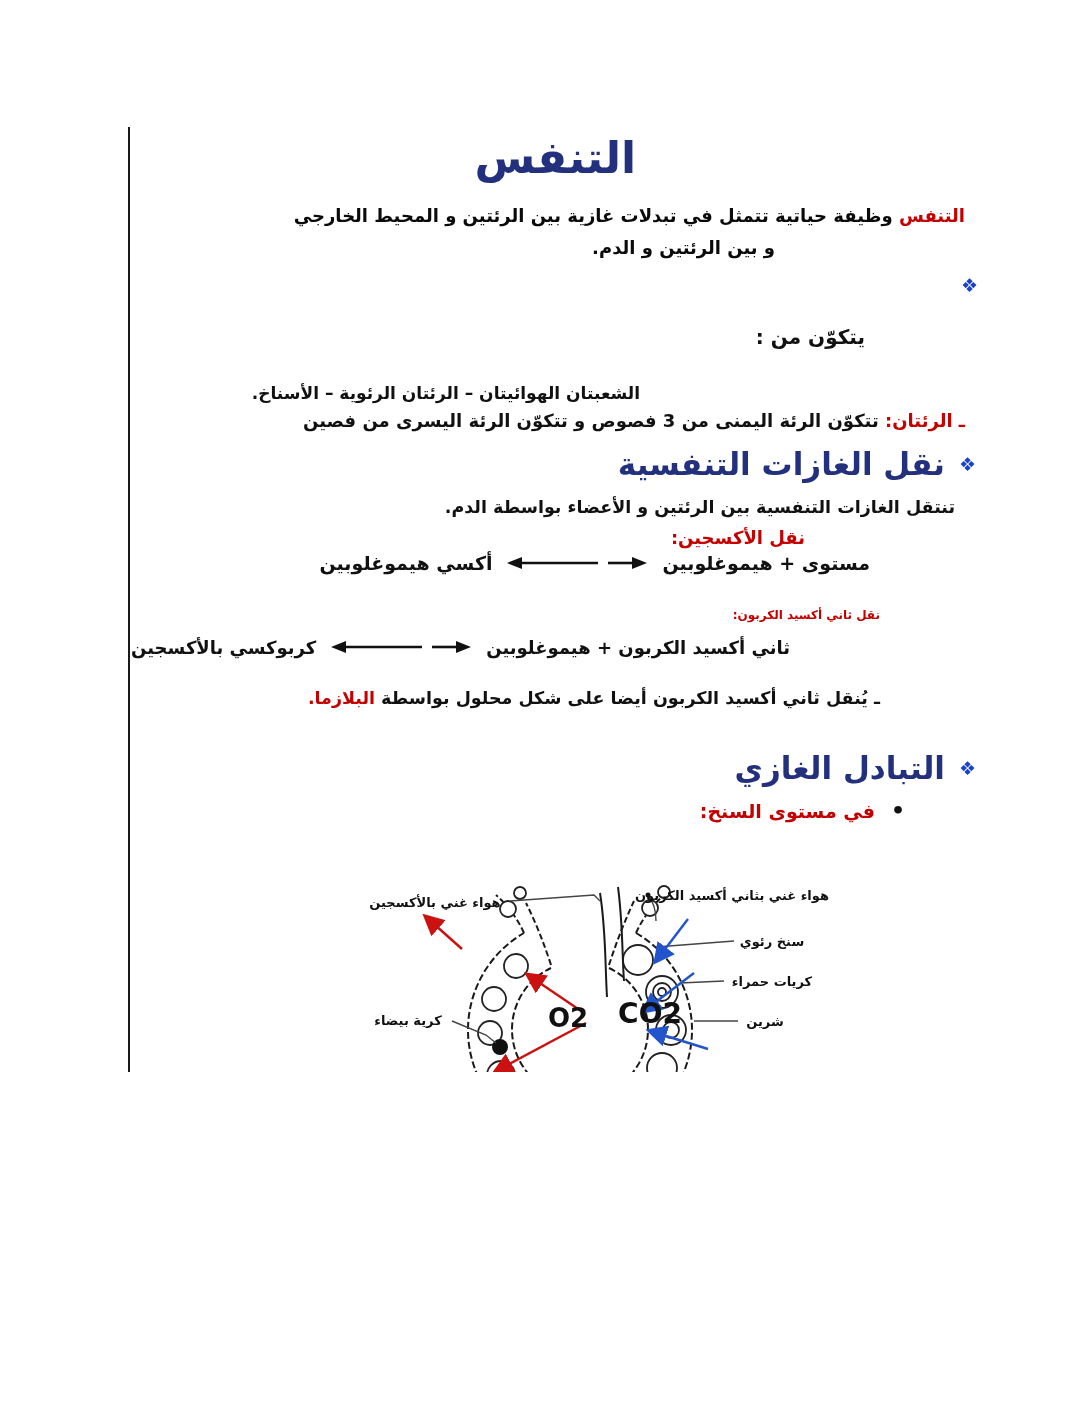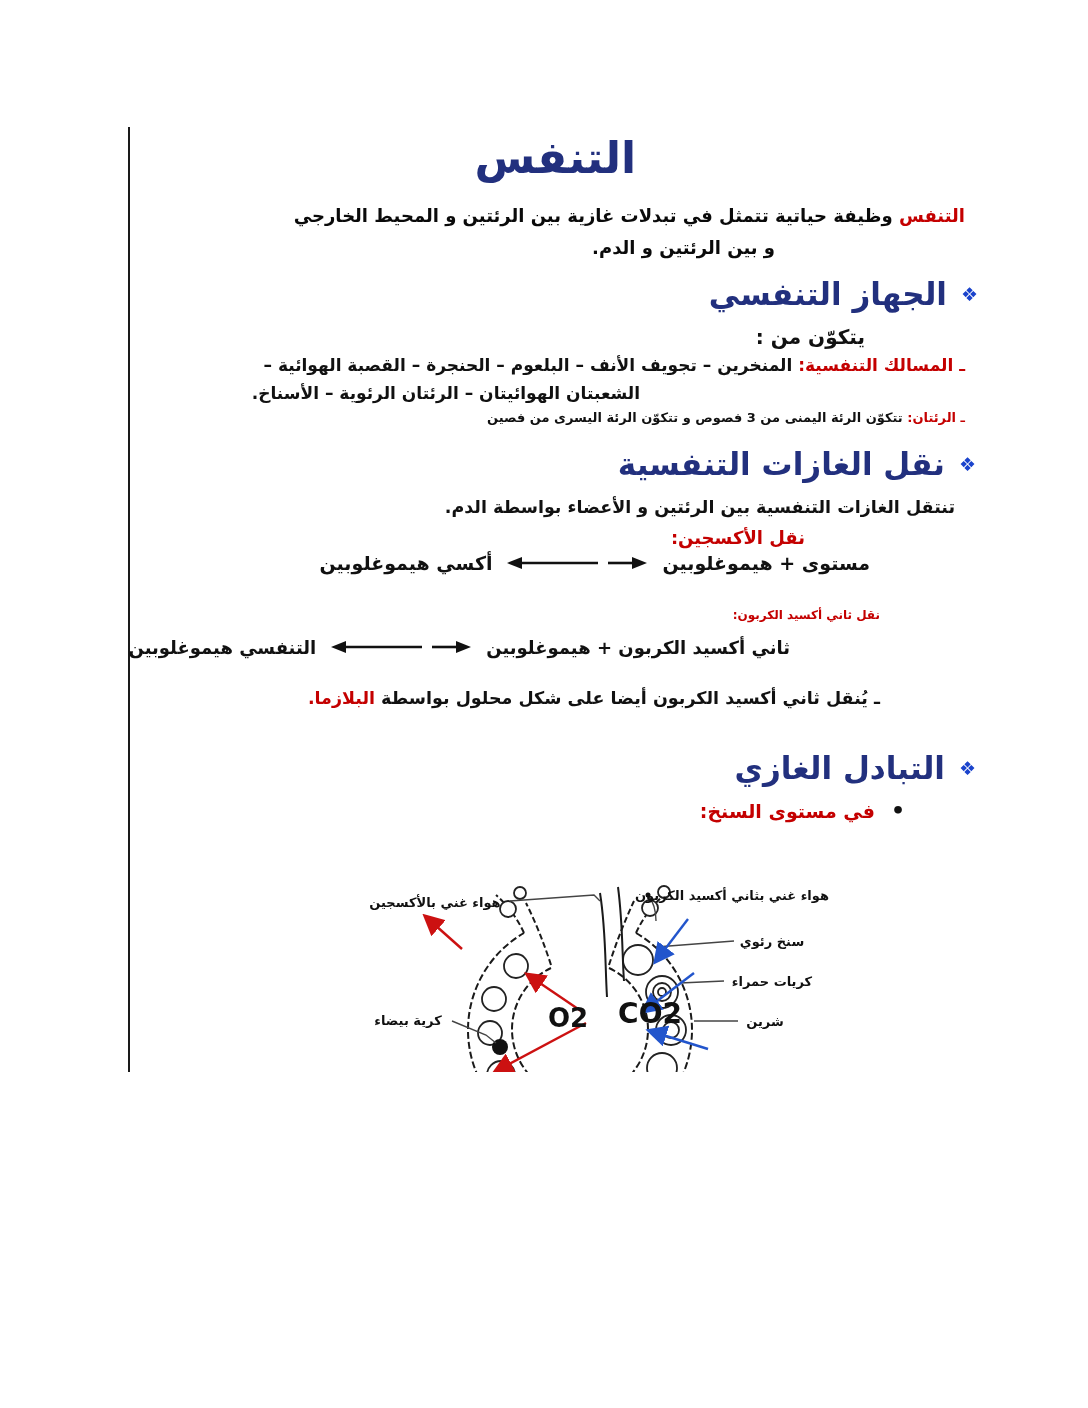--- a/index.html
+++ b/index.html
@@ -13,21 +13,21 @@
   .red{color:#c40000;}
   .hrow{display:flex;flex-direction:row;align-items:center;gap:14px;}
   .h1{top:276px;right:110px;}
   .h2{top:446px;right:112px;}
   .h3{top:750px;right:112px;}
   .diamond{font-size:19px;color:#1a43cc;line-height:1;}
   .htext{font-size:31px;color:#22307e;letter-spacing:0.5px;}
   .compose{top:325px;right:223px;font-size:20px;}
   .pathway1{top:352px;right:123px;width:840px;text-align:right;font-size:17px;line-height:1.6;}
   .pathway2{top:383px;right:123px;width:840px;text-align:right;font-size:17px;padding-right:325px;box-sizing:border-box;}
-  .lungs{top:410px;right:123px;font-size:13px;}
+  .lungs{top:410px;right:123px;font-size:18px;}
   .gasintro{top:497px;right:133px;font-size:17.5px;}
   .o2label{top:527px;right:283px;font-size:18px;}
   .eq{display:flex;flex-direction:row;align-items:center;gap:10px;font-size:19px;}
   .eqO2{top:552px;right:218px;}
   .co2label{top:608px;right:208px;font-size:12px;}
   .eqCO2{top:636px;right:298px;font-size:18px;}
   .plasma{top:688px;right:208px;font-size:17.5px;}
   .sub{top:800px;right:183px;display:flex;flex-direction:row;align-items:center;gap:16px;}
   .dot{font-size:22px;color:#111;line-height:1;}
   .subtext{font-size:19px;color:#c40000;}
@@ -42,29 +42,24 @@
 
   <div class="abs doc-title">التنفس</div>
 
   <div class="abs intro">
     <div><span class="red">التنفس</span><span> وظيفة حياتية تتمثل في تبدلات غازية بين الرئتين و المحيط الخارجي</span></div>
     <div class="line2">و بين الرئتين و الدم.</div>
   </div>
 
   <div class="abs hrow h1">
     <span class="diamond">❖</span>
-    <span class="htext">الجهاز التنفسي</span>
   </div>
 
   <div class="abs compose">يتكوّن من :</div>
 
-  <div class="abs pathway1">
-    <span class="red">ـ المسالك التنفسية:</span>
-    <span>المنخرين  –  تجويف الأنف  –  البلعوم  –  الحنجرة  –  القصبة الهوائية  –</span>
-  </div>
   <div class="abs pathway2">الشعبتان الهوائيتان  –  الرئتان الرئوية  –  الأسناخ.</div>
 
   <div class="abs lungs">
     <span class="red">ـ الرئتان:</span>
     <span> تتكوّن الرئة اليمنى من 3 فصوص و تتكوّن الرئة اليسرى من فصين</span>
   </div>
 
   <div class="abs hrow h2">
     <span class="diamond">❖</span>
     <span class="htext">نقل الغازات التنفسية</span>
@@ -88,21 +83,21 @@
   <div class="abs co2label red">نقل ثاني أكسيد الكربون:</div>
 
   <div class="abs eq eqCO2">
     <span>ثاني أكسيد الكربون + هيموغلوبين</span>
     <svg width="150" height="22" viewBox="0 0 150 22">
       <polygon points="20,5 5,11 20,17" fill="#111"></polygon>
       <line x1="14" y1="11" x2="96" y2="11" stroke="#111" stroke-width="2.6"></line>
       <line x1="106" y1="11" x2="134" y2="11" stroke="#111" stroke-width="2.6"></line>
       <polygon points="130,5 145,11 130,17" fill="#111"></polygon>
     </svg>
-    <span>التنفسي  هيموغلوبين</span>
+    <span>كربوكسي  بالأكسجين</span>
   </div>
 
   <div class="abs plasma">
     <span>ـ يُنقل ثاني أكسيد الكربون أيضا على شكل محلول بواسطة </span><span class="red">البلازما.</span>
   </div>
 
   <div class="abs hrow h3">
     <span class="diamond">❖</span>
     <span class="htext">التبادل الغازي</span>
   </div>

